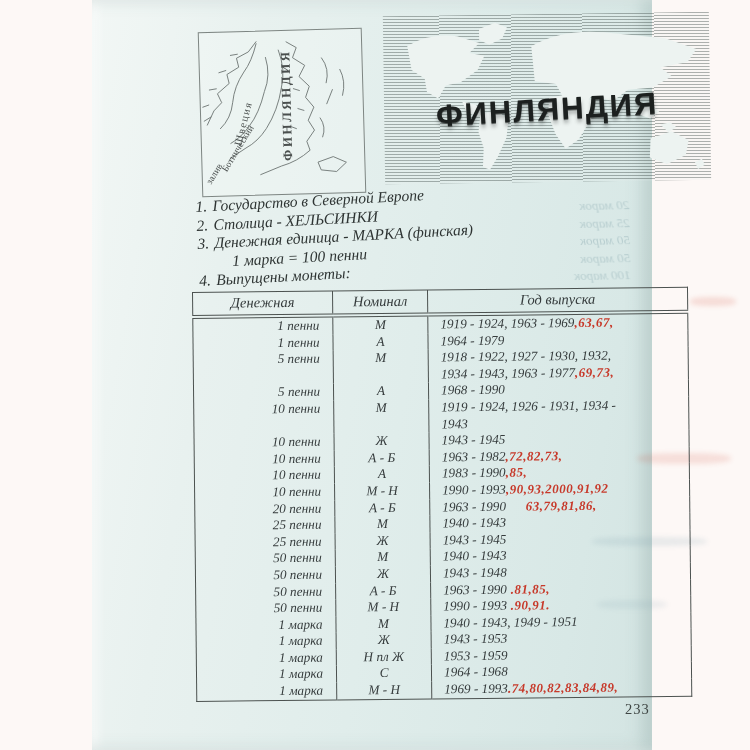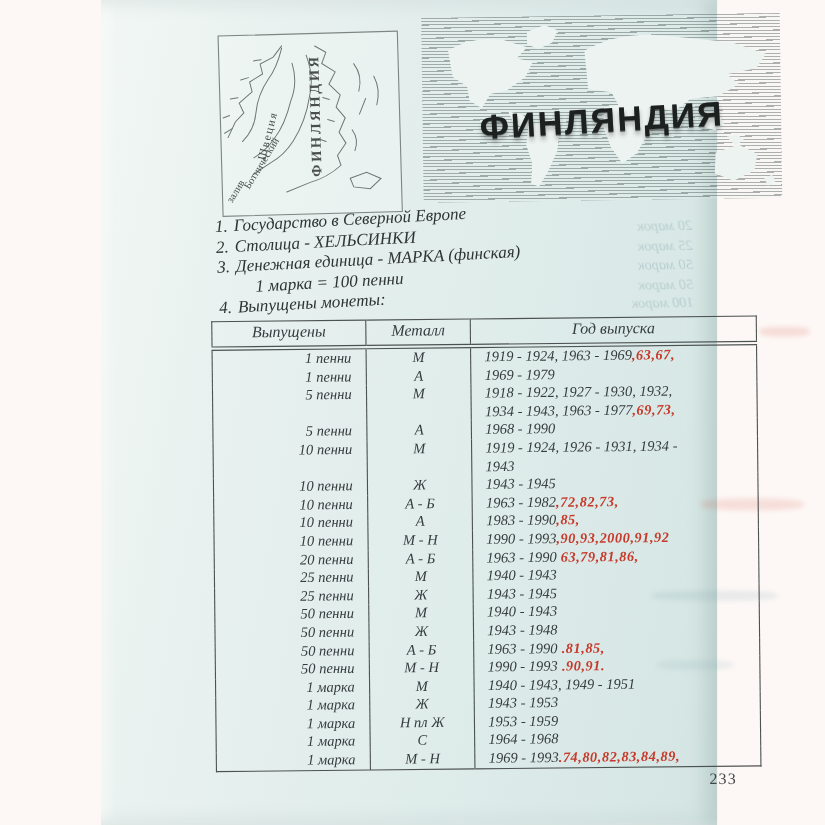--- a/index.html
+++ b/index.html
@@ -89,21 +89,21 @@
   .s1{left:598px;top:297px;width:46px;height:9px;opacity:.45;}
   .s2{left:545px;top:453px;width:94px;height:11px;opacity:.40;}
   .s3{left:500px;top:537px;width:115px;height:9px;opacity:.45;}
   .s4{left:505px;top:600px;width:70px;height:9px;opacity:.35;}
   
   .press-mark{
     position:absolute;left:98px;top:749px;
     font-size:9px;color:#5c6664;letter-spacing:1px;filter:blur(.3px);
   }
   .page-number{
-    position:absolute;left:553px;top:701px;
+    position:absolute;left:533px;top:701px;
     font-size:14.5px;color:#3e4543;letter-spacing:1px;
   }
 </style>
 </head>
 <body>
 
 <div class="canvas">
   <div class="page">
 
     <div class="map-box">
@@ -196,36 +196,36 @@
 
     <div class="coin-table">
       <table class="tbl">
         <colgroup>
             <col class="c1">
             <col class="c2">
             <col class="c3">
           </colgroup>
         <thead>
           <tr>
-            <th>Выпущены</th>
-            <th style="border-left:1px solid #4c5250;border-right:1px solid #4c5250;">Металл</th>
+            <th>Денежная</th>
+            <th style="border-left:1px solid #4c5250;border-right:1px solid #4c5250;">Номинал</th>
             <th>Год выпуска</th>
           </tr>
         </thead>
         <tbody id="coin-body">
   <tr>
     <td class="nominal">1 пенни</td>
     <td class="metal">М</td>
     <td class="years"><span class="yrs">1919 - 1924, 1963 - 1969</span><span class="red-note" style="color: rgb(199, 57, 42);">,63,67,</span></td>
   </tr>
 
   <tr>
     <td class="nominal">1 пенни</td>
     <td class="metal">А</td>
-    <td class="years"><span class="yrs">1969 - 1979</span></td>
+    <td class="years"><span class="yrs">1964 - 1979</span></td>
   </tr>
 
   <tr>
     <td class="nominal">5 пенни</td>
     <td class="metal">М</td>
     <td class="years"><span class="yrs">1918 - 1922, 1927 - 1930, 1932,
 1934 - 1943, 1963 - 1977</span><span class="red-note" style="color: rgb(199, 57, 42);">,69,73,</span></td>
   </tr>
 
   <tr>
@@ -261,21 +261,21 @@
 
   <tr>
     <td class="nominal">10 пенни</td>
     <td class="metal">М - Н</td>
     <td class="years"><span class="yrs">1990 - 1993</span><span class="red-note" style="color: rgb(199, 57, 42);">,90,93,2000,91,92</span></td>
   </tr>
 
   <tr>
     <td class="nominal">20 пенни</td>
     <td class="metal">А - Б</td>
-    <td class="years"><span class="yrs">1963 - 1990</span><span class="red-note" style="color: rgb(199, 57, 42);"> 63,79,81,86,</span></td>
+    <td class="years"><span class="yrs">1963 - 1990</span><span class="red-note" style="color: rgb(199, 57, 42); margin-left: 16px;"> 63,79,81,86,</span></td>
   </tr>
 
   <tr>
     <td class="nominal">25 пенни</td>
     <td class="metal">М</td>
     <td class="years"><span class="yrs">1940 - 1943</span></td>
   </tr>
 
   <tr>
     <td class="nominal">25 пенни</td>

